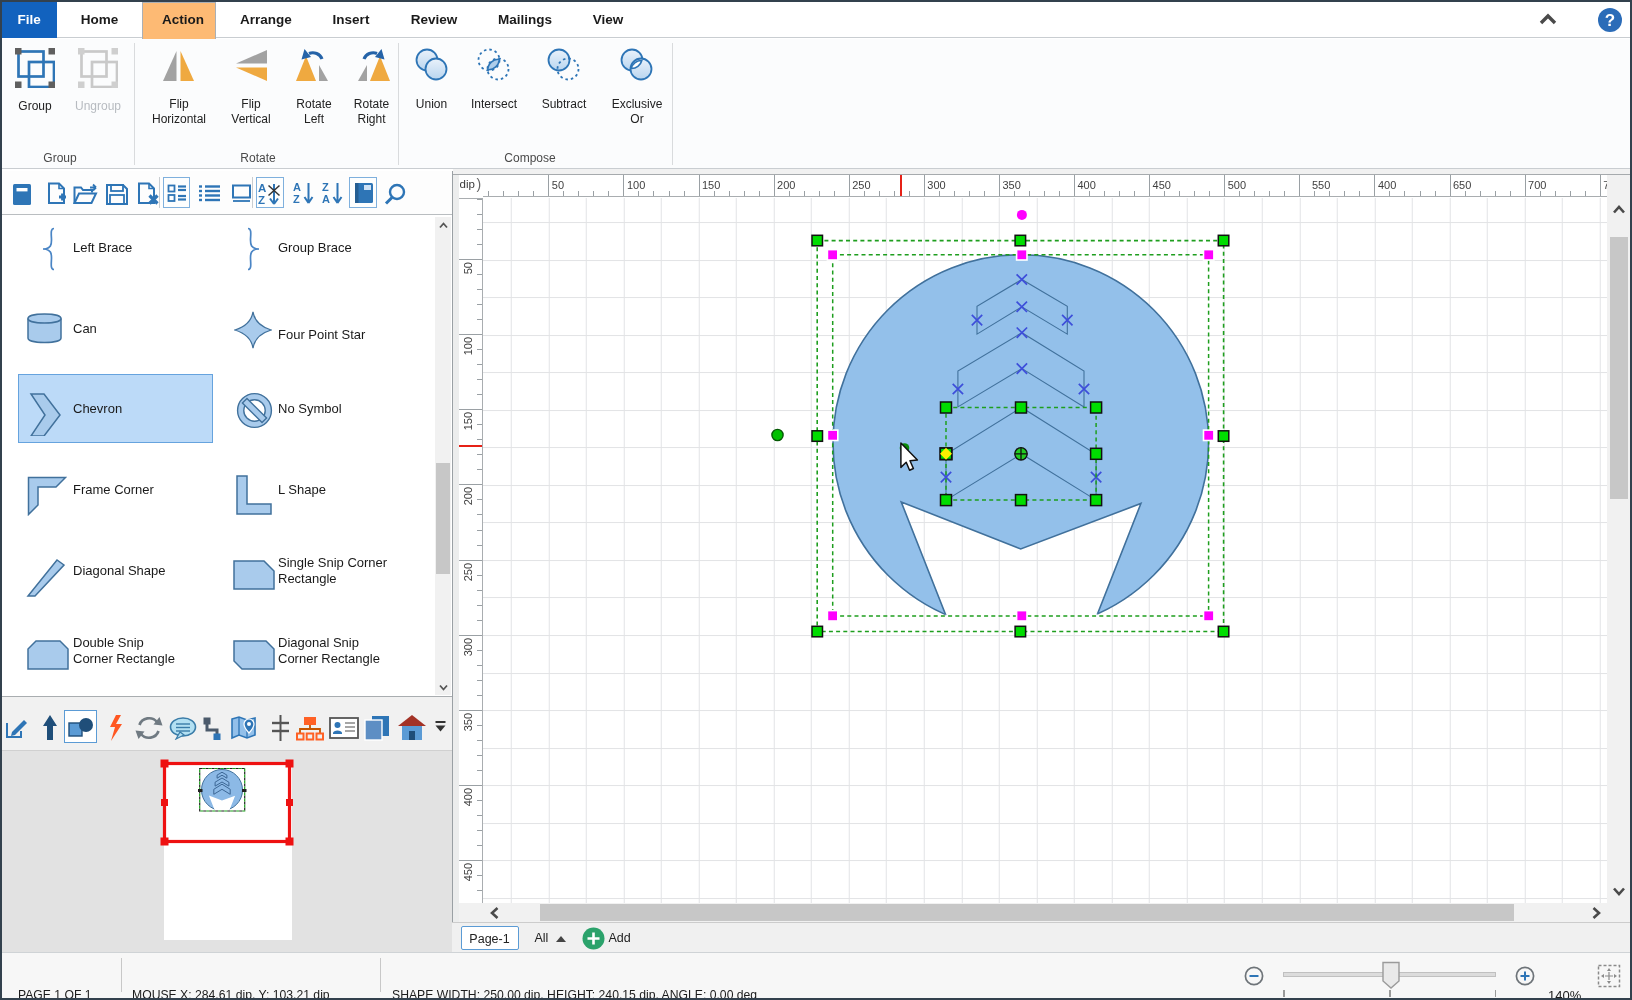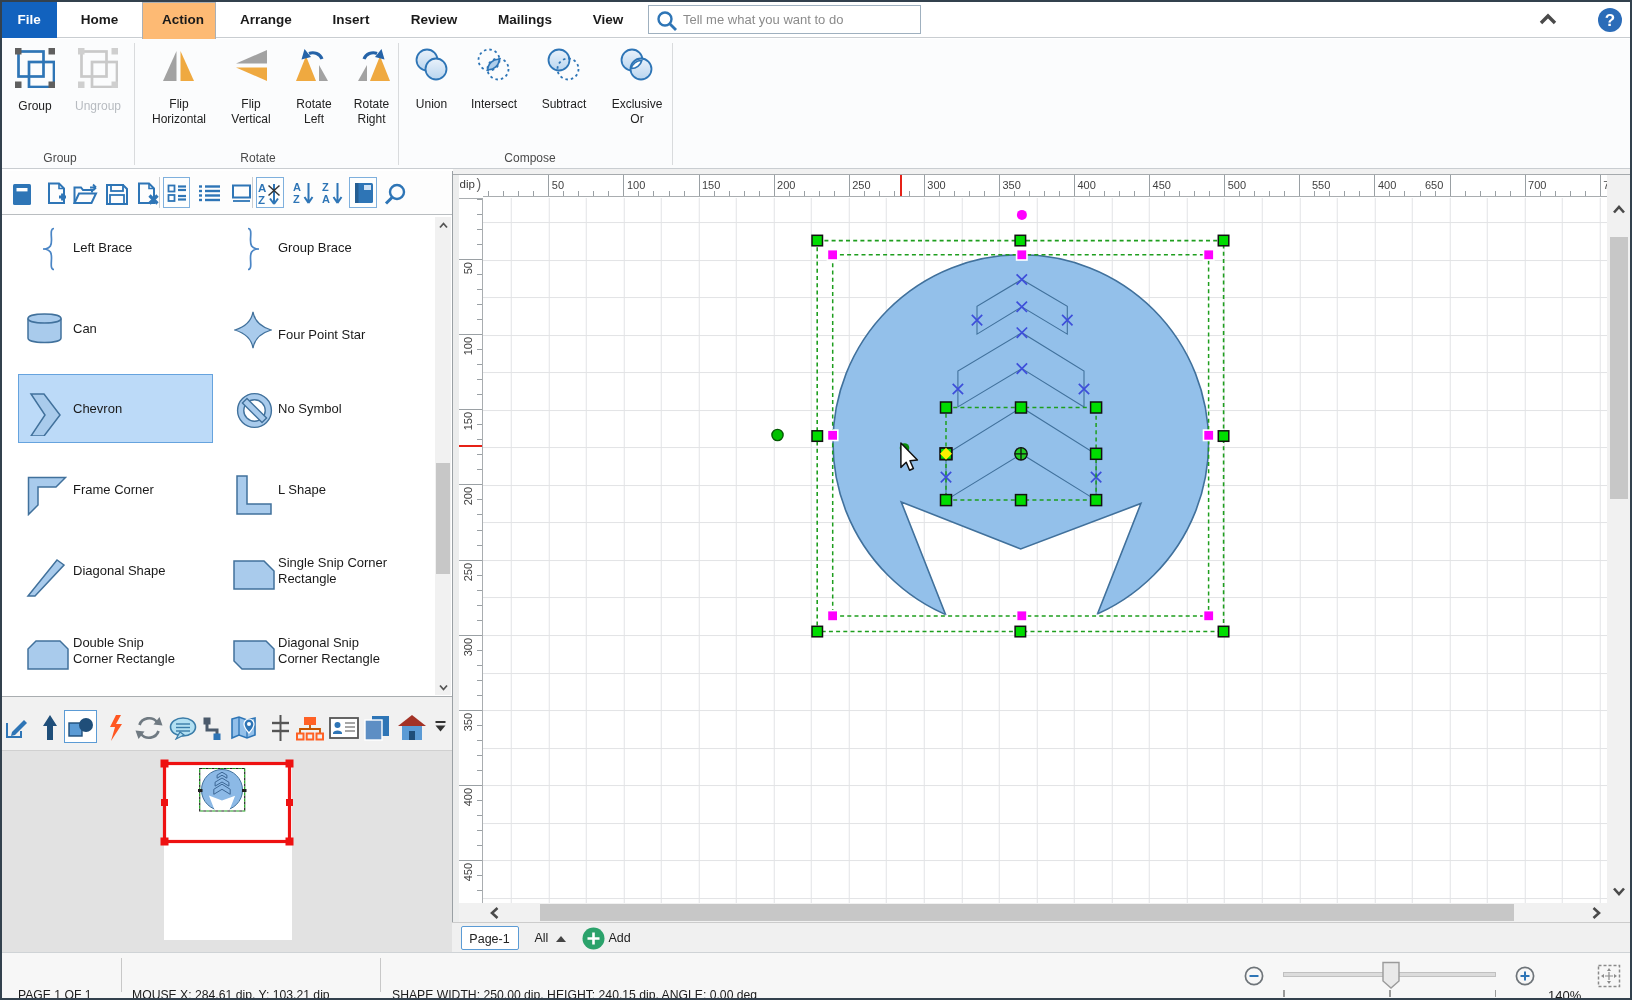--- a/index.html
+++ b/index.html
@@ -62,27 +62,20 @@
 
 <div class="abs" id="tabbar">
   <div class="tab" id="tab-file">File</div>
   <div class="tab" style="left:54.5px;width:86px;">Home</div>
   <div class="tab" id="tab-action" style="left:140px;width:74px;">Action</div>
   <div class="tab" style="left:214px;width:100px;">Arrange</div>
   <div class="tab" style="left:314px;width:70px;">Insert</div>
   <div class="tab" style="left:384px;width:96px;">Review</div>
   <div class="tab" style="left:480px;width:86px;">Mailings</div>
   <div class="tab" style="left:566px;width:80px;">View</div>
-  <div class="abs" id="searchbox">
-    <svg class="mag" width="24" height="24" viewBox="0 0 24 24">
-        <circle cx="10" cy="10" r="6.5" fill="none" stroke="#2e75b6" stroke-width="2.4"></circle>
-        <line x1="15" y1="15" x2="21" y2="21" stroke="#2e75b6" stroke-width="2.8"></line>
-      </svg>
-    <span class="ph">Tell me what you want to do</span>
-  </div>
   <svg class="abs" style="left:1536px;top:9px;" width="20" height="18" viewBox="0 0 20 18">
       <path d="M3 12 L10 5 L17 12" fill="none" stroke="#4a4a4a" stroke-width="3.4"></path>
     </svg>
   <svg class="abs" style="left:1595px;top:5px;" width="26" height="26" viewBox="0 0 26 26">
       <circle cx="13" cy="13" r="12" fill="#2b6cb8"></circle>
       <text x="13" y="19" font-size="17" font-weight="bold" fill="#fff" text-anchor="middle" font-family="Liberation Sans">?</text>
     </svg>
 </div>
 
 <div class="abs" id="ribbon">
@@ -519,21 +512,21 @@
 <div class="htickm" style="left:846.3px;"></div>
 <div class="htickm" style="left:861.4px;"></div>
 <div class="htickm" style="left:876.4px;"></div>
 <div class="htickM" style="left:891.4px;"></div>
 <div class="rlab" style="left:894.9px;top:3.5px;">400</div>
 <div class="htickm" style="left:906.4px;"></div>
 <div class="htickm" style="left:921.4px;"></div>
 <div class="htickm" style="left:936.5px;"></div>
 <div class="htickm" style="left:951.5px;"></div>
 <div class="htickM" style="left:966.5px;"></div>
-<div class="rlab" style="left:942px;top:3.5px;">650</div>
+<div class="rlab" style="left:970.0px;top:3.5px;">650</div>
 <div class="htickm" style="left:981.5px;"></div>
 <div class="htickm" style="left:996.5px;"></div>
 <div class="htickm" style="left:1011.6px;"></div>
 <div class="htickm" style="left:1026.6px;"></div>
 <div class="htickM" style="left:1041.6px;"></div>
 <div class="rlab" style="left:1045.1px;top:3.5px;">700</div>
 <div class="htickm" style="left:1056.6px;"></div>
 <div class="htickm" style="left:1071.6px;"></div>
 <div class="htickm" style="left:1086.7px;"></div>
 <div class="htickm" style="left:1101.7px;"></div>

